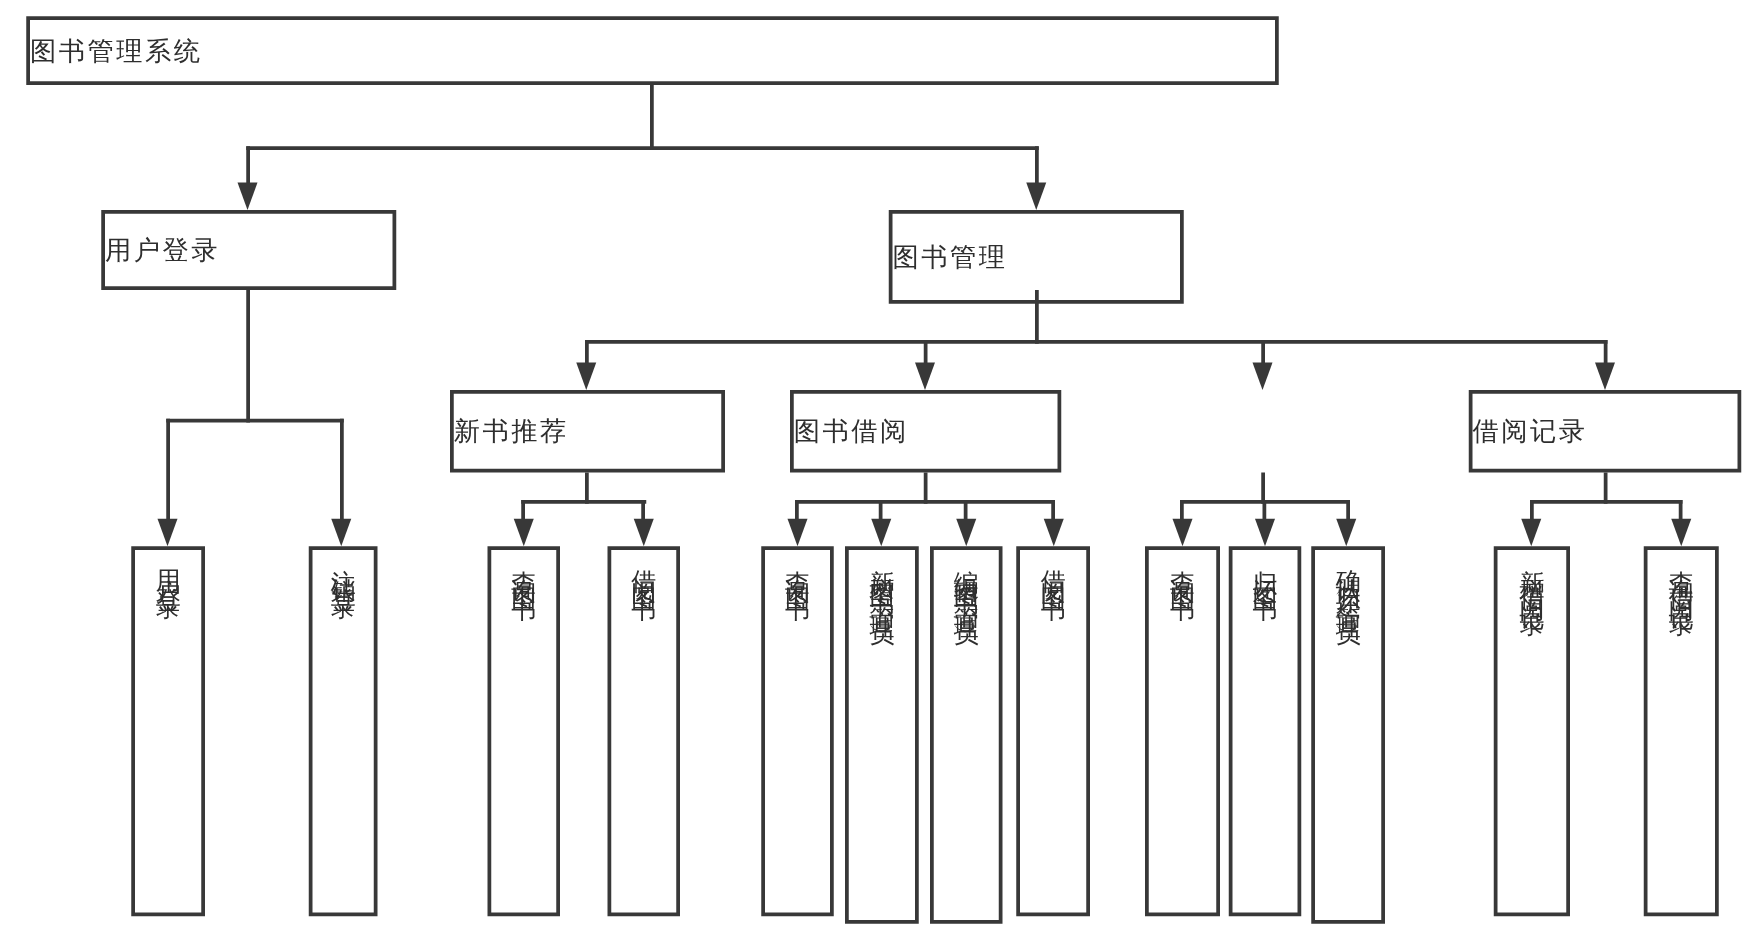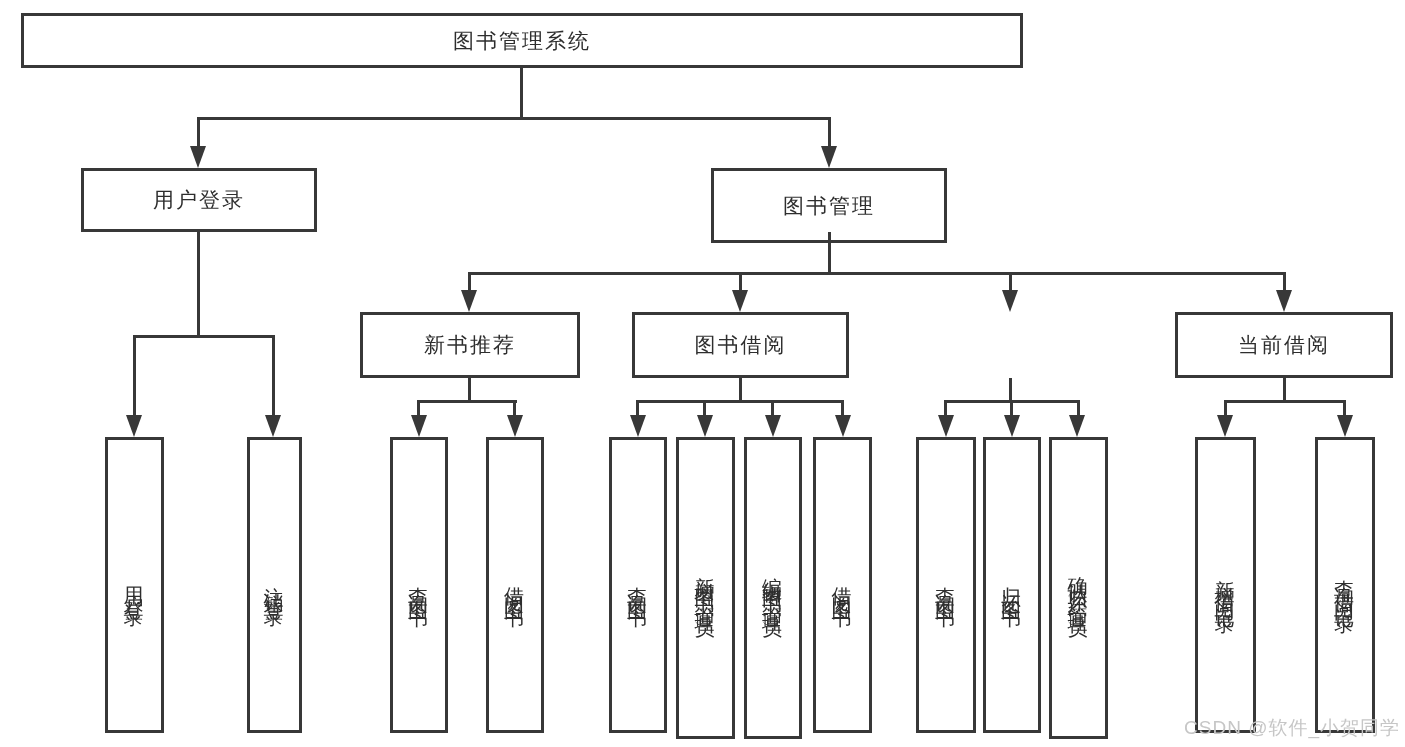--- a/index.html
+++ b/index.html
@@ -1,19 +1,19 @@
 <!DOCTYPE html>
 <html><head>
 <meta charset="utf-8">
 <style>
   html,body{margin:0;padding:0;background:#fff;}
   #stage{position:relative;width:1405px;height:747px;background:#fff;overflow:hidden;
          font-family:"Liberation Sans","DejaVu Sans",sans-serif;}
   .box{position:absolute;box-sizing:border-box;border:3px solid #383838;background:#fff;
-       display:flex;align-items:center;justify-content:center;color:#2e2e2e;}
+       display:flex;align-items:center;justify-content:flex-start;color:#2e2e2e;}
   .hbox{font-size:21px;letter-spacing:2px;white-space:nowrap;}
   .vbox{writing-mode:vertical-rl;text-orientation:mixed;font-size:20px;letter-spacing:7px;}
   .vbox.long{letter-spacing:6px;}
   .l{position:absolute;background:#383838;}
   .ah{position:absolute;width:0;height:0;border-left:8px solid transparent;
       border-right:8px solid transparent;border-top:22px solid #383838;}
   .wm{position:absolute;top:715px;right:5px;font-size:19px;color:#c6c6c6;
       letter-spacing:1px;white-space:nowrap;}
 </style>
 </head>
@@ -32,21 +32,21 @@
     <span>图书管理</span>
   </div>
 
   <div class="box hbox" style="left:360px;top:312px;width:220px;height:66px">
     <span>新书推荐</span>
   </div>
   <div class="box hbox" style="left:632px;top:312px;width:217px;height:66px">
     <span>图书借阅</span>
   </div>
   <div class="box hbox" style="left:1175px;top:312px;width:218px;height:66px">
-    <span>当前借阅</span>
+    <span>借阅记录</span>
   </div>
 
   <div class="box vbox" style="left:105px;top:437px;width:59px;height:296px">
     <span>用户登录</span>
   </div>
   <div class="box vbox" style="left:247px;top:437px;width:55px;height:296px">
     <span>注销登录</span>
   </div>
   <div class="box vbox" style="left:390px;top:437px;width:58px;height:296px">
     <span>查询图书</span>
@@ -133,14 +133,13 @@
   <i class="ah" style="left:630px;top:415px"></i>
   <i class="ah" style="left:697px;top:415px"></i>
   <i class="ah" style="left:765px;top:415px"></i>
   <i class="ah" style="left:835px;top:415px"></i>
   <i class="ah" style="left:938px;top:415px"></i>
   <i class="ah" style="left:1004px;top:415px"></i>
   <i class="ah" style="left:1069px;top:415px"></i>
   <i class="ah" style="left:1217px;top:415px"></i>
   <i class="ah" style="left:1337px;top:415px"></i>
 
-  <div class="wm">CSDN @软件_小贺同学</div>
 </div>
 
 </body></html>

